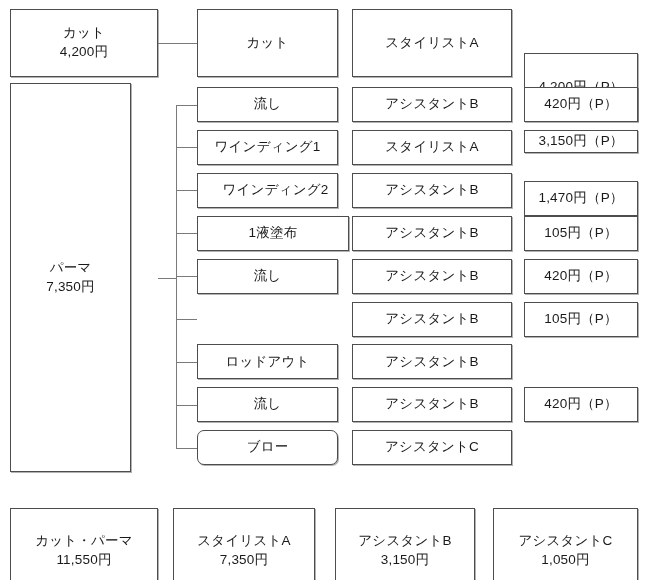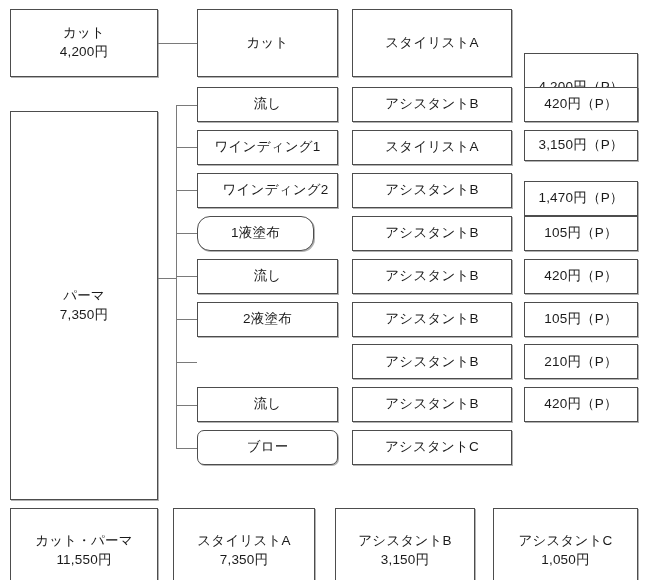--- a/index.html
+++ b/index.html
@@ -55,52 +55,51 @@
     <div class="box cat-box" style="left: 10px; top: 9px; width: 148px; height: 68px;">
       <span class="two-line">
         <span>カット</span>
         <span>4,200円</span>
       </span>
     </div>
     <div class="line-h" style="left: 158px; top: 43px; width: 39px;"></div>
     <div class="box act-box" style="left: 197px; top: 9px; width: 141px; height: 68px;">カット</div>
     <div class="box staff-box" style="left: 352px; top: 9px; width: 160px; height: 68px;">スタイリストA</div>
     <div class="box cost-box" style="left: 524px; top: 9px; width: 114px; height: 68px; margin-top: 44px;">4,200円（P）</div>
-    <div class="box cat-box" style="left: 10px; top: 83px; width: 148px; height: 389px; margin-top: 28px;">
+    <div class="box cat-box" style="left: 10px; top: 83px; width: 121px; height: 389px;">
       <span class="two-line">
         <span>パーマ</span>
         <span>7,350円</span>
       </span>
     </div>
     <div class="box act-box" style="left: 197px; top: 87px; width: 141px; height: 35px;">流し</div>
     <div class="box staff-box" style="left: 352px; top: 87px; width: 160px; height: 35px;">アシスタントB</div>
     <div class="box cost-box" style="left: 524px; top: 87px; width: 114px; height: 35px;">420円（P）</div>
     <div class="line-h" style="left: 176px; top: 104.5px; width: 21px;"></div>
     <div class="box act-box" style="left: 197px; top: 129.9px; width: 141px; height: 35px;">ワインディング1</div>
     <div class="box staff-box" style="left: 352px; top: 129.9px; width: 160px; height: 35px;">スタイリストA</div>
-    <div class="box cost-box" style="left: 524px; top: 129.9px; width: 114px; height: 31px;">3,150円（P）</div>
+    <div class="box cost-box" style="left: 524px; top: 129.9px; width: 114px; height: 23px;">3,150円（P）</div>
     <div class="line-h" style="left: 176px; top: 147.4px; width: 21px;"></div>
     <div class="box act-box" style="left: 197px; top: 172.8px; width: 141px; height: 35px; padding-left: 16px;">ワインディング2</div>
     <div class="box staff-box" style="left: 352px; top: 172.8px; width: 160px; height: 35px;">アシスタントB</div>
     <div class="box cost-box" style="left: 524px; top: 172.8px; width: 114px; height: 35px; margin-top: 8px;">1,470円（P）</div>
     <div class="line-h" style="left: 176px; top: 190.3px; width: 21px;"></div>
-    <div class="box act-box" style="left: 197px; top: 215.7px; width: 117px; height: 35px; border-radius: 13px;">1液塗布</div>
+    <div class="box act-box" style="left: 197px; top: 215.7px; width: 152px; height: 35px;">1液塗布</div>
     <div class="box staff-box" style="left: 352px; top: 215.7px; width: 160px; height: 35px;">アシスタントB</div>
     <div class="box cost-box" style="left: 524px; top: 215.7px; width: 114px; height: 35px;">105円（P）</div>
     <div class="line-h" style="left: 176px; top: 233.2px; width: 21px;"></div>
     <div class="box act-box" style="left: 197px; top: 258.6px; width: 141px; height: 35px;">流し</div>
     <div class="box staff-box" style="left: 352px; top: 258.6px; width: 160px; height: 35px;">アシスタントB</div>
     <div class="box cost-box" style="left: 524px; top: 258.6px; width: 114px; height: 35px;">420円（P）</div>
     <div class="line-h" style="left: 176px; top: 276.1px; width: 21px;"></div>
-    <div class="box act-box" style="left: 197px; top: 301.5px; width: 141px; height: 35px;">2液塗布</div>
     <div class="box staff-box" style="left: 352px; top: 301.5px; width: 160px; height: 35px;">アシスタントB</div>
     <div class="box cost-box" style="left: 524px; top: 301.5px; width: 114px; height: 35px;">105円（P）</div>
     <div class="line-h" style="left: 176px; top: 319px; width: 21px;"></div>
+    <div class="box act-box" style="left: 197px; top: 344.4px; width: 141px; height: 35px;">ロッドアウト</div>
     <div class="box staff-box" style="left: 352px; top: 344.4px; width: 160px; height: 35px;">アシスタントB</div>
-    <div class="box cost-box" style="left: 524px; top: 344.4px; width: 114px; height: 35px;">210円（P）</div>
     <div class="line-h" style="left: 176px; top: 361.9px; width: 21px;"></div>
     <div class="box act-box" style="left: 197px; top: 387.3px; width: 141px; height: 35px;">流し</div>
     <div class="box staff-box" style="left: 352px; top: 387.3px; width: 160px; height: 35px;">アシスタントB</div>
     <div class="box cost-box" style="left: 524px; top: 387.3px; width: 114px; height: 35px;">420円（P）</div>
     <div class="line-h" style="left: 176px; top: 404.8px; width: 21px;"></div>
     <div class="box act-box" style="left: 197px; top: 430.2px; width: 141px; height: 35px; border-radius: 7px;">ブロー</div>
     <div class="box staff-box" style="left: 352px; top: 430.2px; width: 160px; height: 35px;">アシスタントC</div>
     <div class="line-h" style="left: 176px; top: 447.7px; width: 21px;"></div>
     <div class="line-v" style="left: 176px; top: 104.5px; height: 343.2px;"></div>
     <div class="line-h" style="left: 158px; top: 277.5px; width: 18px;"></div>

